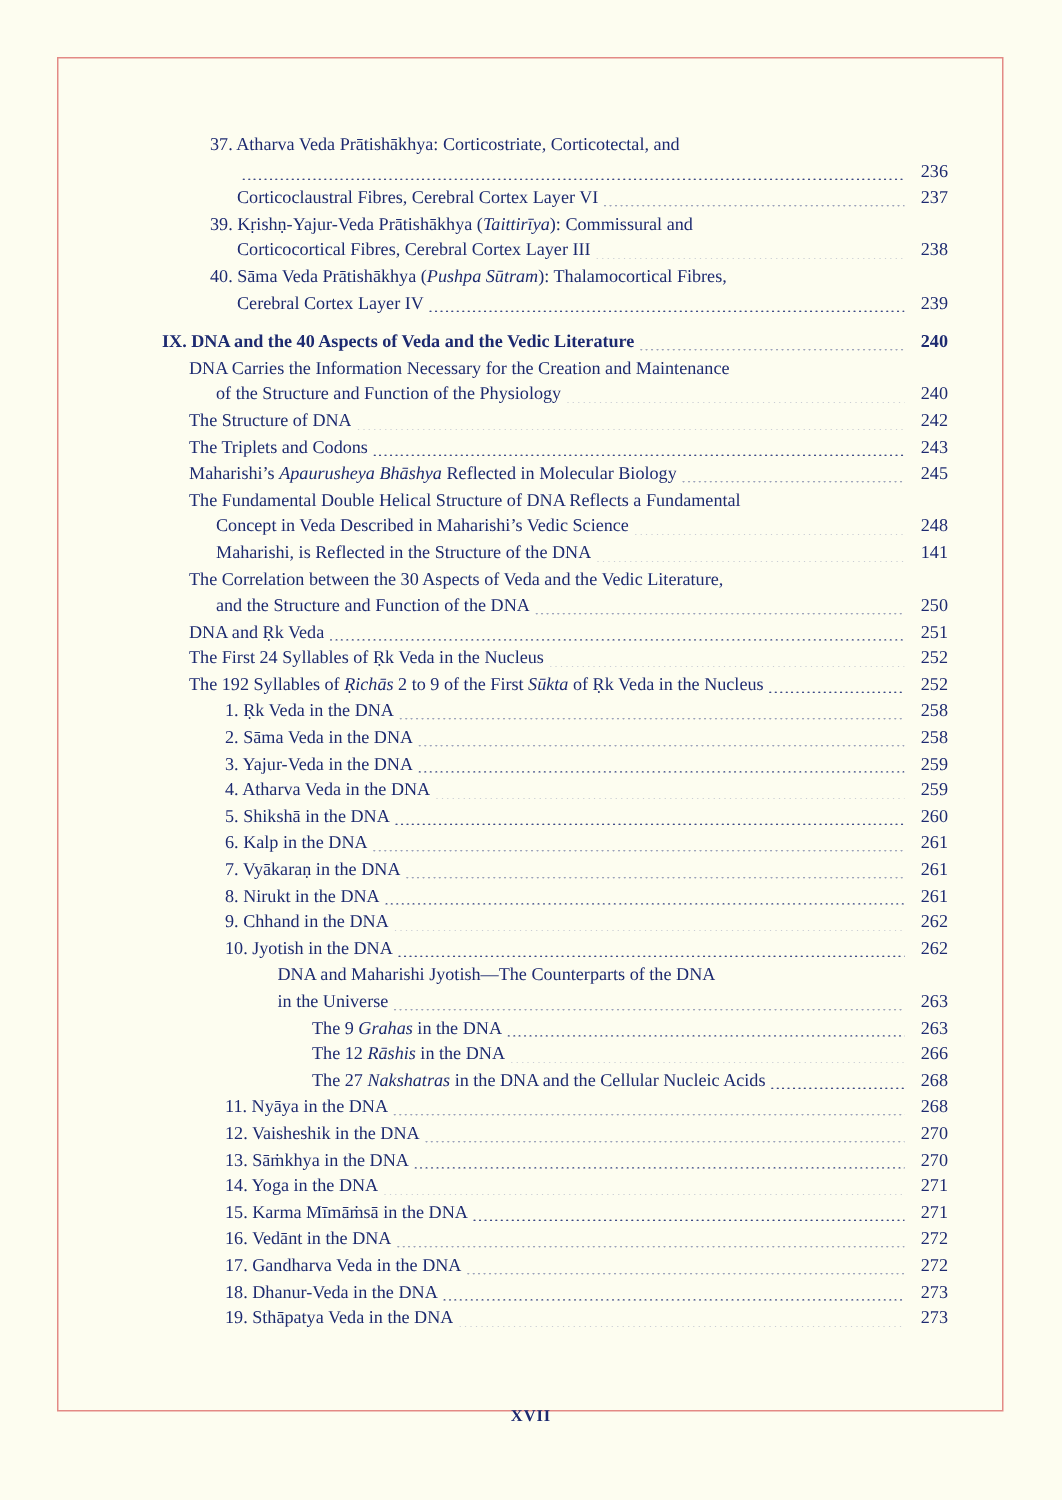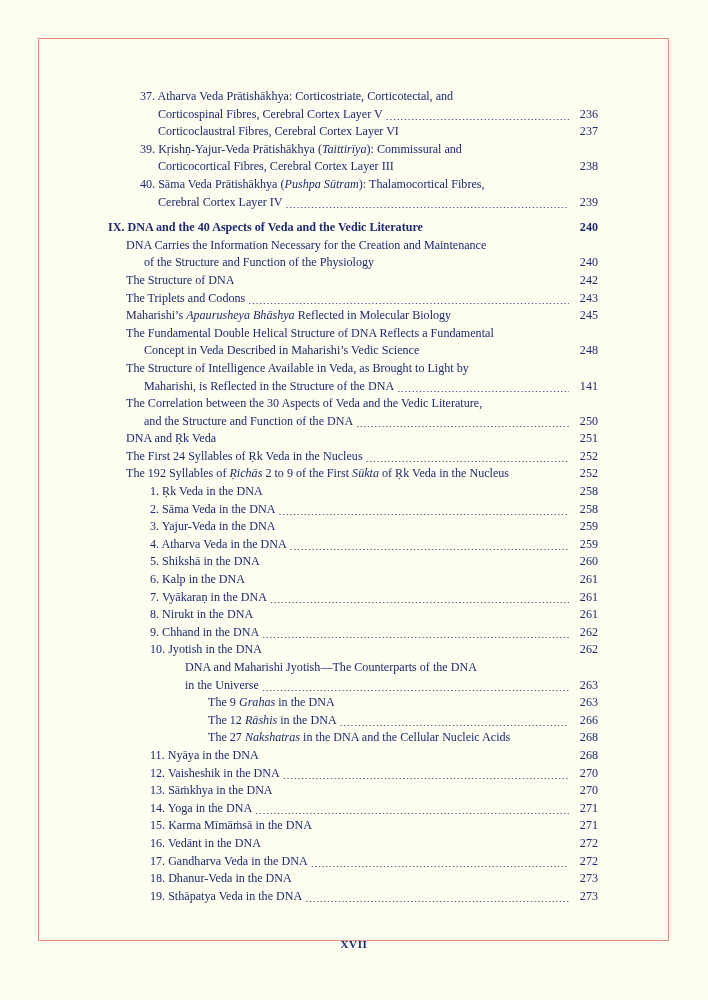--- a/index.html
+++ b/index.html
@@ -38,21 +38,21 @@
     width: 708px;
     color: #1d2a70;
   }
 
   
   .row {
     display: flex;
     align-items: baseline;
     font-size: 12.1px;
     line-height: 17.6px;
-    padding-right: 110px;   
+    padding-right: 76px;   
     white-space: nowrap;
   }
   .row .label {
     flex: 0 1 auto;
     overflow: hidden;
     white-space: nowrap;
   }
   .row .leader {
     flex: 1 1 auto;
     min-width: 0;
@@ -114,21 +114,20 @@
 
 <div class="page">
 
   <div class="page-border"></div>
 
   <div class="toc" id="toc-list">
       <div class="row lvl-num">
         <span class="label">37. Atharva Veda Prātishākhya: Corticostriate, Corticotectal, and</span>
       </div>
       <div class="row lvl-num-cont cont">
-        <span class="label">Corticospinal Fibres, Cerebral Cortex Layer V</span>
         <span class="leader"></span>
         <span class="pg">236</span>
       </div>
       <div class="row lvl-num-cont cont">
         <span class="label">Corticoclaustral Fibres, Cerebral Cortex Layer VI</span>
         <span class="leader"></span>
         <span class="pg">237</span>
       </div>
       <div class="row lvl-num">
         <span class="label">39. Kṛishṇ-Yajur-Veda Prātishākhya (<i>Taittirīya</i>): Commissural and</span>
@@ -176,23 +175,20 @@
         <span class="pg">245</span>
       </div>
       <div class="row lvl-1">
         <span class="label">The Fundamental Double Helical Structure of DNA Reflects a Fundamental</span>
       </div>
       <div class="row lvl-1-cont cont">
         <span class="label">Concept in Veda Described in Maharishi’s Vedic Science</span>
         <span class="leader"></span>
         <span class="pg">248</span>
       </div>
-      <div class="row lvl-1">
-        <span class="label">The Structure of Intelligence Available in Veda, as Brought to Light by</span>
-      </div>
       <div class="row lvl-1-cont cont">
         <span class="label">Maharishi, is Reflected in the Structure of the DNA</span>
         <span class="leader"></span>
         <span class="pg">141</span>
       </div>
       <div class="row lvl-1">
         <span class="label">The Correlation between the 30 Aspects of Veda and the Vedic Literature,</span>
       </div>
       <div class="row lvl-1-cont cont">
         <span class="label">and the Structure and Function of the DNA</span>

